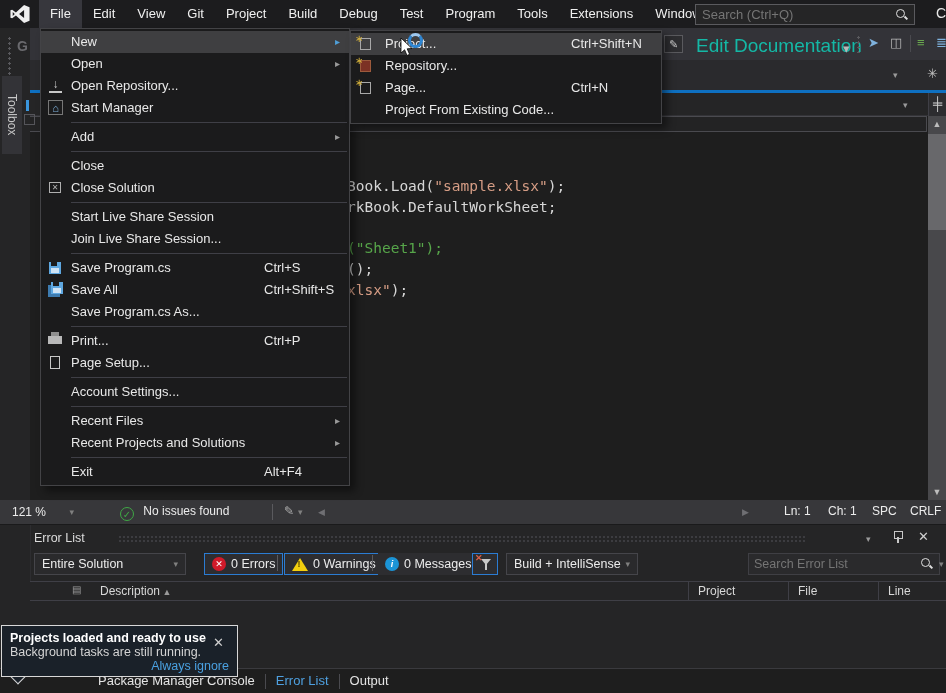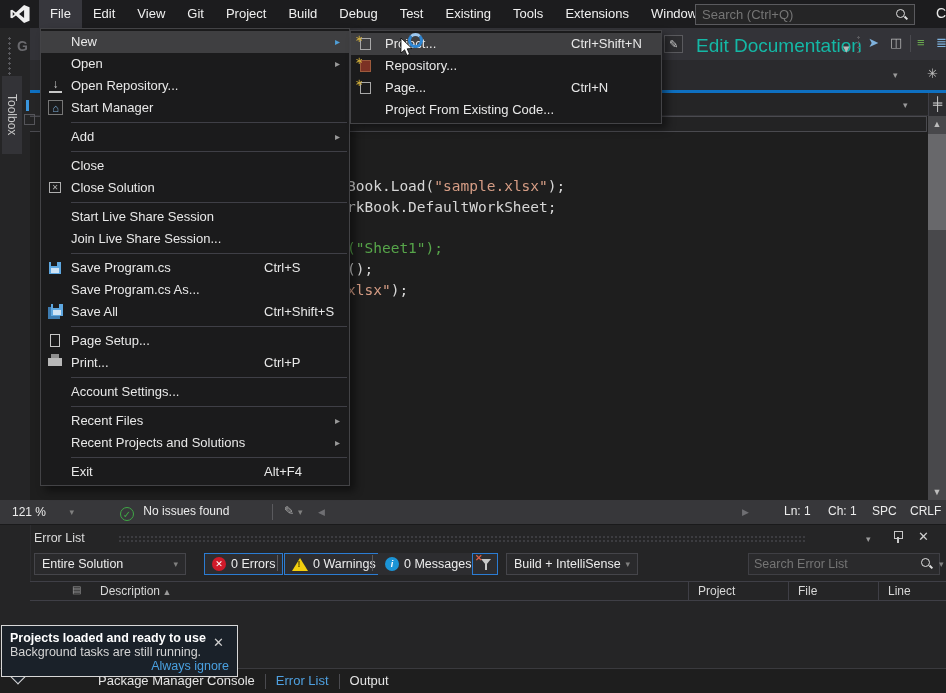--- a/index.html
+++ b/index.html
@@ -169,21 +169,21 @@
     </svg>
     <div class="menus" id="menubar">
         <div class="menu-top active">File</div>
         <div class="menu-top">Edit</div>
         <div class="menu-top">View</div>
         <div class="menu-top">Git</div>
         <div class="menu-top">Project</div>
         <div class="menu-top">Build</div>
         <div class="menu-top">Debug</div>
         <div class="menu-top">Test</div>
-        <div class="menu-top">Existing</div>
+        <div class="menu-top">Program</div>
         <div class="menu-top">Tools</div>
         <div class="menu-top">Extensions</div>
         <div class="menu-top">Window</div>
         <div class="menu-top">Help</div>
       </div>
     <div class="title-search">
       <input placeholder="Search (Ctrl+Q)" style="">
       <span class="i-mag" style="margin-right:6px;"></span>
     </div>
     <div class="acct">C</div>
@@ -324,25 +324,25 @@
       <div class="msep"></div>
       <div class="mi"><span>Add</span><span class="arrow">▸</span></div>
       <div class="msep"></div>
       <div class="mi"><span>Close</span></div>
       <div class="mi"><span style="position: absolute; left: 8px; top: 5px; width: 12px; height: 11px; border: 1px solid rgb(176, 176, 176); color: rgb(176, 176, 176); font-size: 8px; line-height: 10px; text-align: center;">✕</span><span>Close Solution</span></div>
       <div class="msep"></div>
       <div class="mi"><span>Start Live Share Session</span></div>
       <div class="mi"><span>Join Live Share Session...</span></div>
       <div class="msep"></div>
       <div class="mi"><span class="i-floppy"></span><span>Save Program.cs</span><span class="sc">Ctrl+S</span></div>
+      <div class="mi"><span class="i-floppy dbl"></span><span>Save All</span><span class="sc">Ctrl+Shift+S</span></div>
       <div class="mi"><span>Save Program.cs As...</span></div>
-      <div class="mi"><span class="i-floppy dbl"></span><span>Save All</span><span class="sc">Ctrl+Shift+S</span></div>
-      <div class="msep"></div>
+      <div class="msep"></div>
+      <div class="mi"><span class="i-print"></span><span>Print...</span><span class="sc">Ctrl+P</span></div>
       <div class="mi"><span class="i-page"></span><span>Page Setup...</span></div>
-      <div class="mi"><span class="i-print"></span><span>Print...</span><span class="sc">Ctrl+P</span></div>
       <div class="msep"></div>
       <div class="mi"><span>Account Settings...</span></div>
       <div class="msep"></div>
       <div class="mi"><span>Recent Files</span><span class="arrow">▸</span></div>
       <div class="mi"><span>Recent Projects and Solutions</span><span class="arrow">▸</span></div>
       <div class="msep"></div>
       <div class="mi"><span>Exit</span><span class="sc">Alt+F4</span></div>
     </div>
 
   <div class="abs dropmenu new-submenu" id="newsubmenu">

